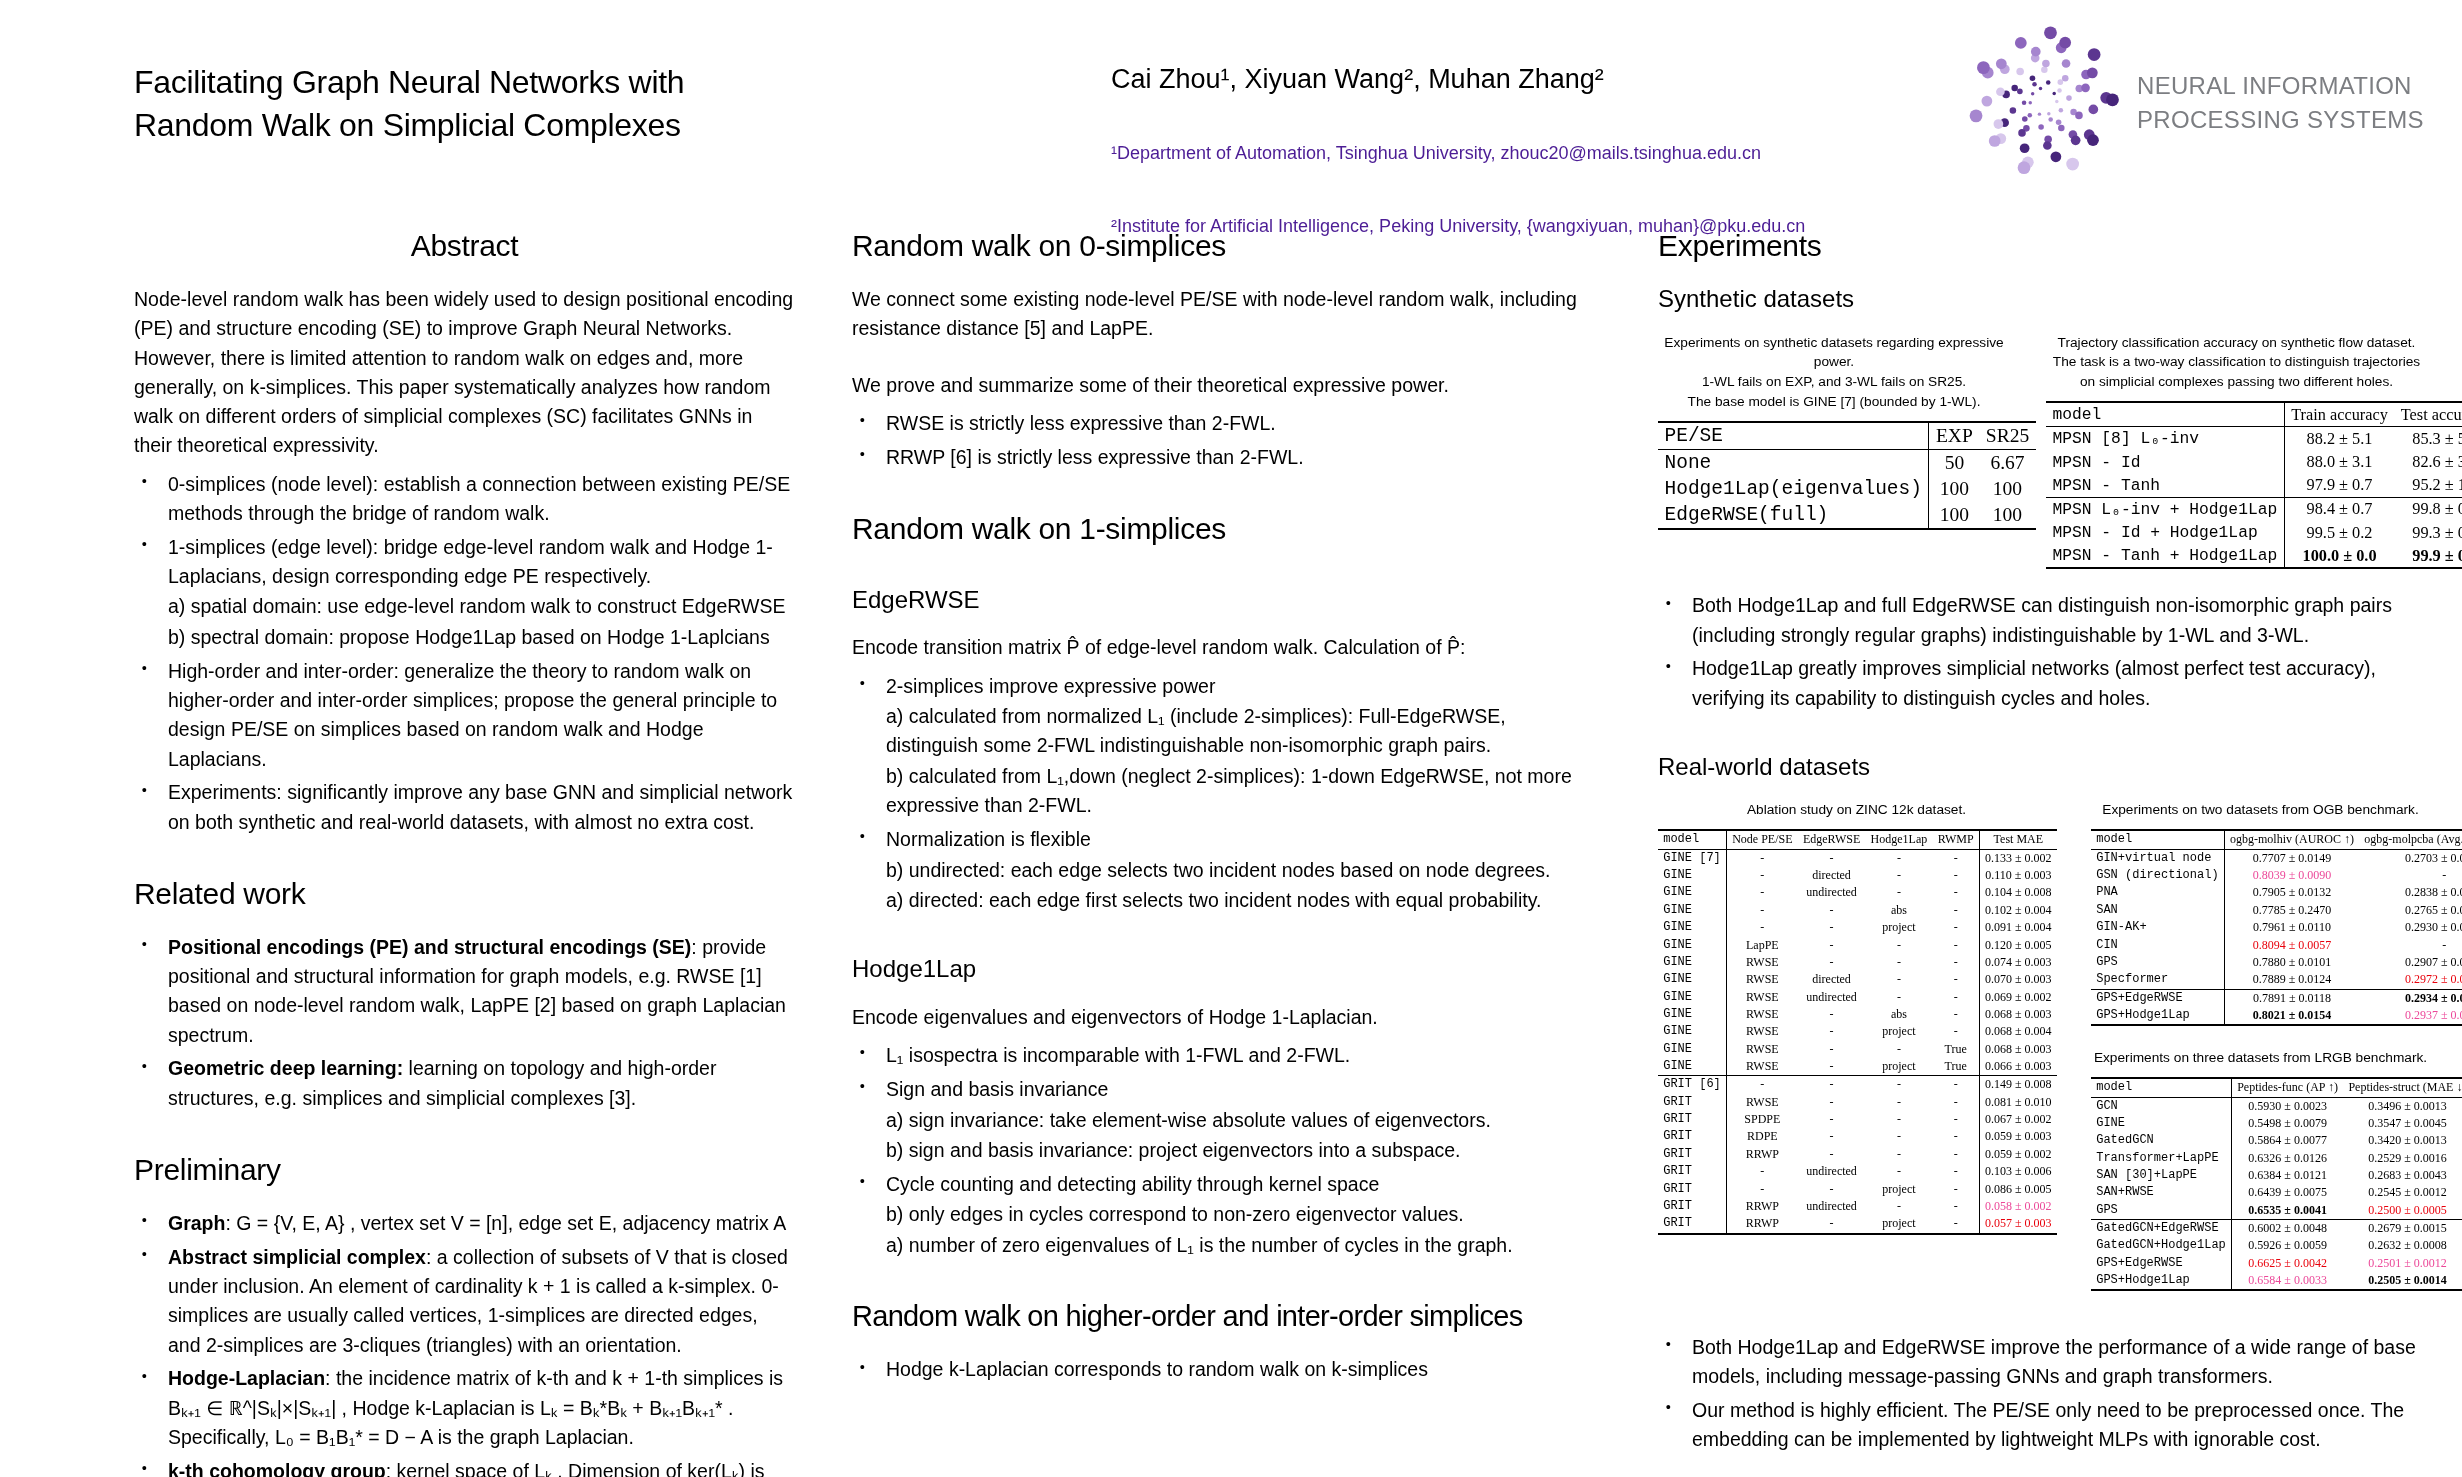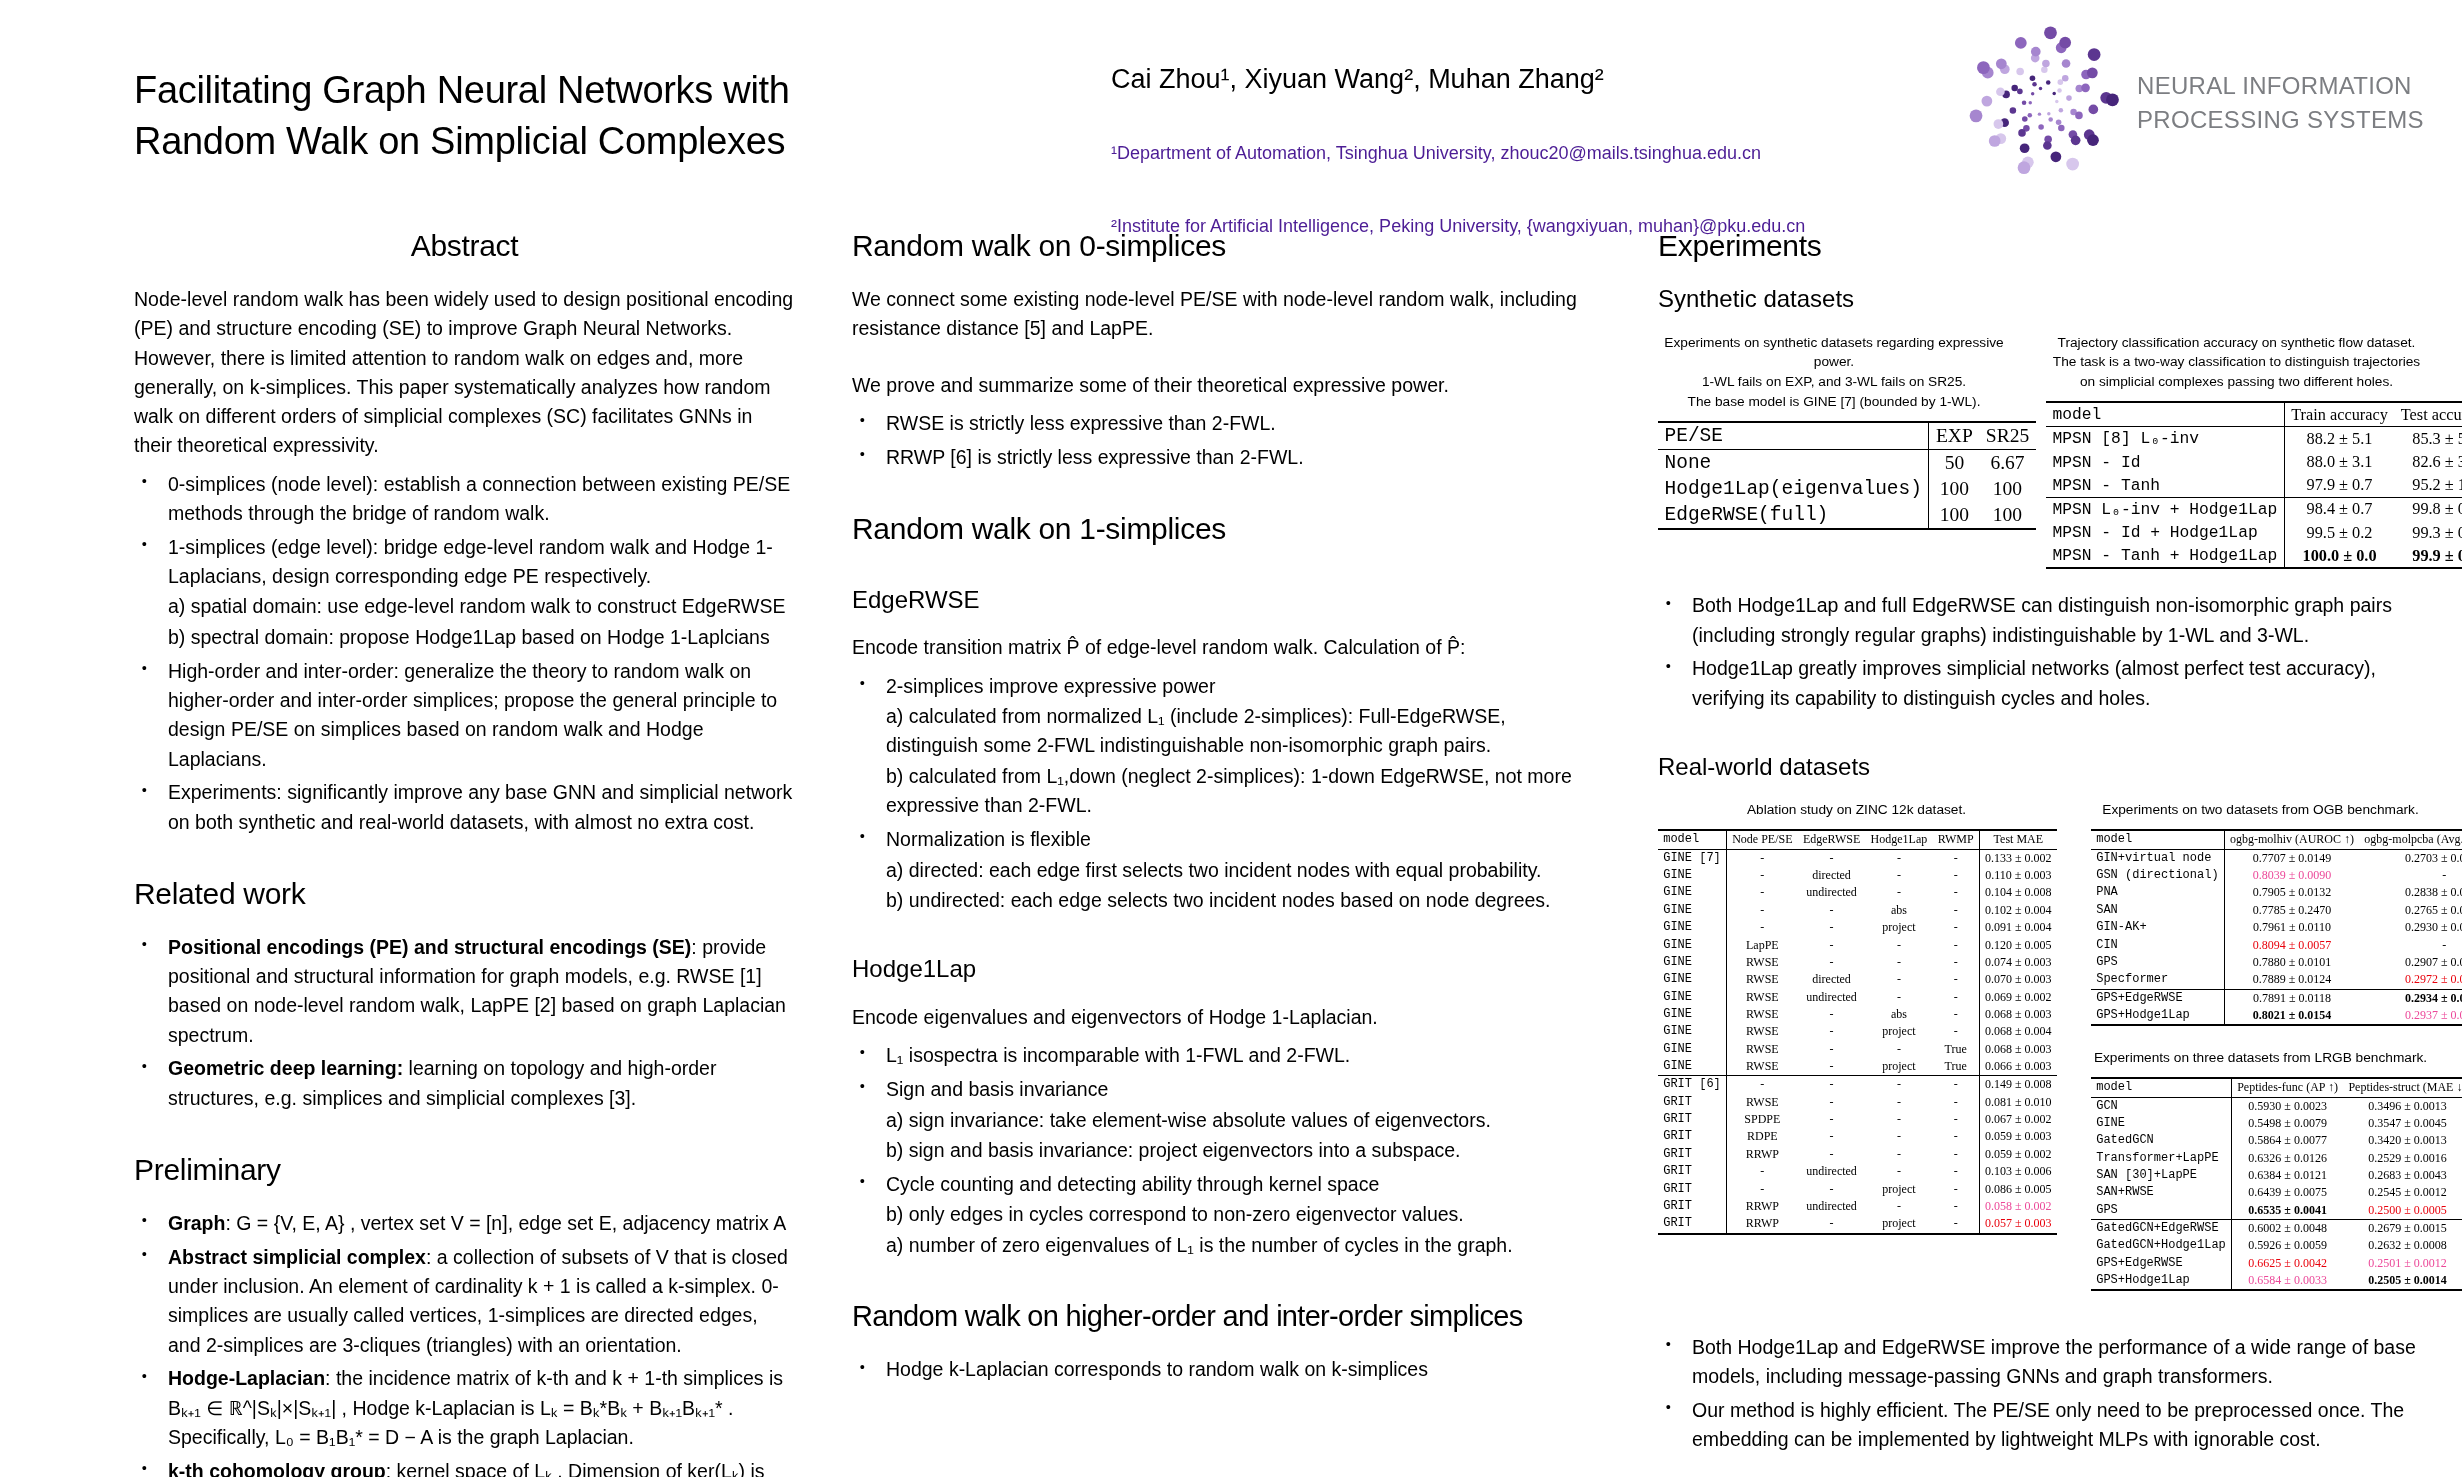--- a/index.html
+++ b/index.html
@@ -1,20 +1,20 @@
 <!DOCTYPE html>
 <html style="font-size:10.4px"><head>
 <meta charset="utf-8">
 <style>
   html,body{margin:0;padding:0;background:#fff;}
   .poster{position:relative;width:2462px;height:1477px;background:#ffffff;
           font-family:"Liberation Sans",sans-serif;color:#000;overflow:hidden;}
 
   
-  .title{position:absolute;left:134px;top:40px;font-size:38px;line-height:1.32;
+  .title{position:absolute;left:134px;top:40px;font-size:32px;line-height:1.32;
          font-weight:400;letter-spacing:-0.3px;}
   .authors{position:absolute;left:1111px;top:64px;}
   .authors .names{font-size:27px;margin-bottom:19.5px;}
   .authors .affil{font-size:18px;line-height:1.55;color:#4c1d95;margin-top:45px;}
   .logo{position:absolute;left:1967px;top:25px;display:flex;align-items:center;gap:17px;}
   .logo svg{width:153px;height:153px;}
   .logo-text{font-size:24px;line-height:1.4;color:#7c7e82;letter-spacing:0.3px;}
 
   
   .col{position:absolute;top:229px;}
@@ -204,21 +204,21 @@
 
     <section class="sec">
       <h2>Random walk on 1-simplices</h2>
     </section>
 
     <section class="sec">
       <h3>EdgeRWSE</h3>
       <p class="p">Encode transition matrix P̂ of edge-level random walk. Calculation of P̂:</p>
       <div class="bullets">
           <div class="bullet"><span class="dot">•</span><span class="btext">2-simplices improve expressive power<div class="subline">a) calculated from normalized L₁ (include 2-simplices): Full-EdgeRWSE, distinguish some 2-FWL indistinguishable non-isomorphic graph pairs.</div><div class="subline">b) calculated from L₁,down (neglect 2-simplices): 1-down EdgeRWSE, not more expressive than 2-FWL.</div></span></div>
-          <div class="bullet"><span class="dot">•</span><span class="btext">Normalization is flexible<div class="subline">a) directed: each edge first selects two incident nodes with equal probability.</div><div class="subline">b) undirected: each edge selects two incident nodes based on node degrees.</div></span></div>
+          <div class="bullet"><span class="dot">•</span><span class="btext">Normalization is flexible<div class="subline">b) undirected: each edge selects two incident nodes based on node degrees.</div><div class="subline">a) directed: each edge first selects two incident nodes with equal probability.</div></span></div>
         </div>
     </section>
 
     <section class="sec">
       <h3>Hodge1Lap</h3>
       <p class="p">Encode eigenvalues and eigenvectors of Hodge 1-Laplacian.</p>
       <div class="bullets">
           <div class="bullet"><span class="dot">•</span><span class="btext">L₁ isospectra is incomparable with 1-FWL and 2-FWL.</span></div>
           <div class="bullet"><span class="dot">•</span><span class="btext">Sign and basis invariance<div class="subline">a) sign invariance: take element-wise absolute values of eigenvectors.</div><div class="subline">b) sign and basis invariance: project eigenvectors into a subspace.</div></span></div>
           <div class="bullet"><span class="dot">•</span><span class="btext">Cycle counting and detecting ability through kernel space<div class="subline">b) only edges in cycles correspond to non-zero eigenvector values.</div><div class="subline">a) number of zero eigenvalues of L₁ is the number of cycles in the graph.</div></span></div>

